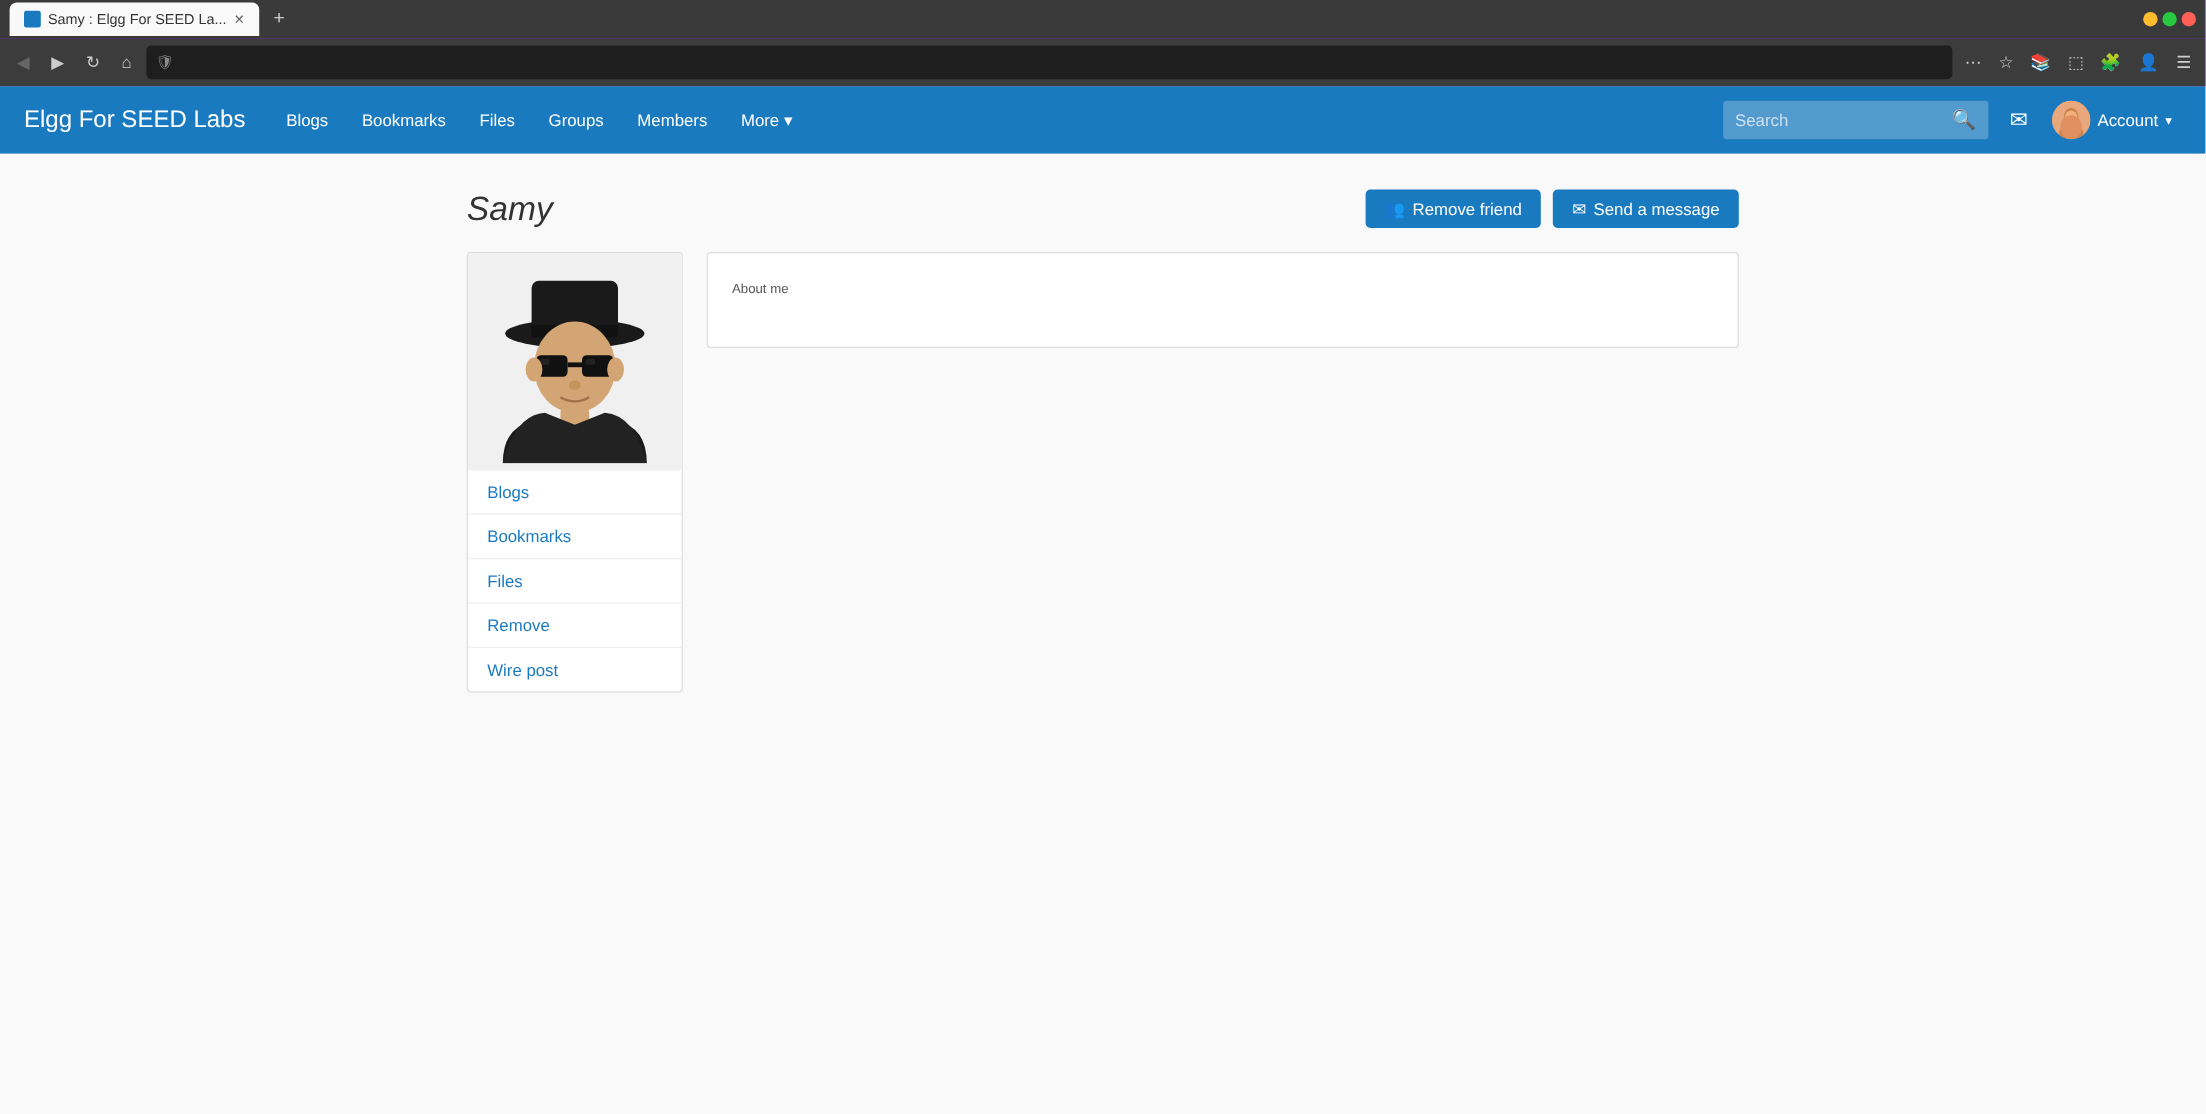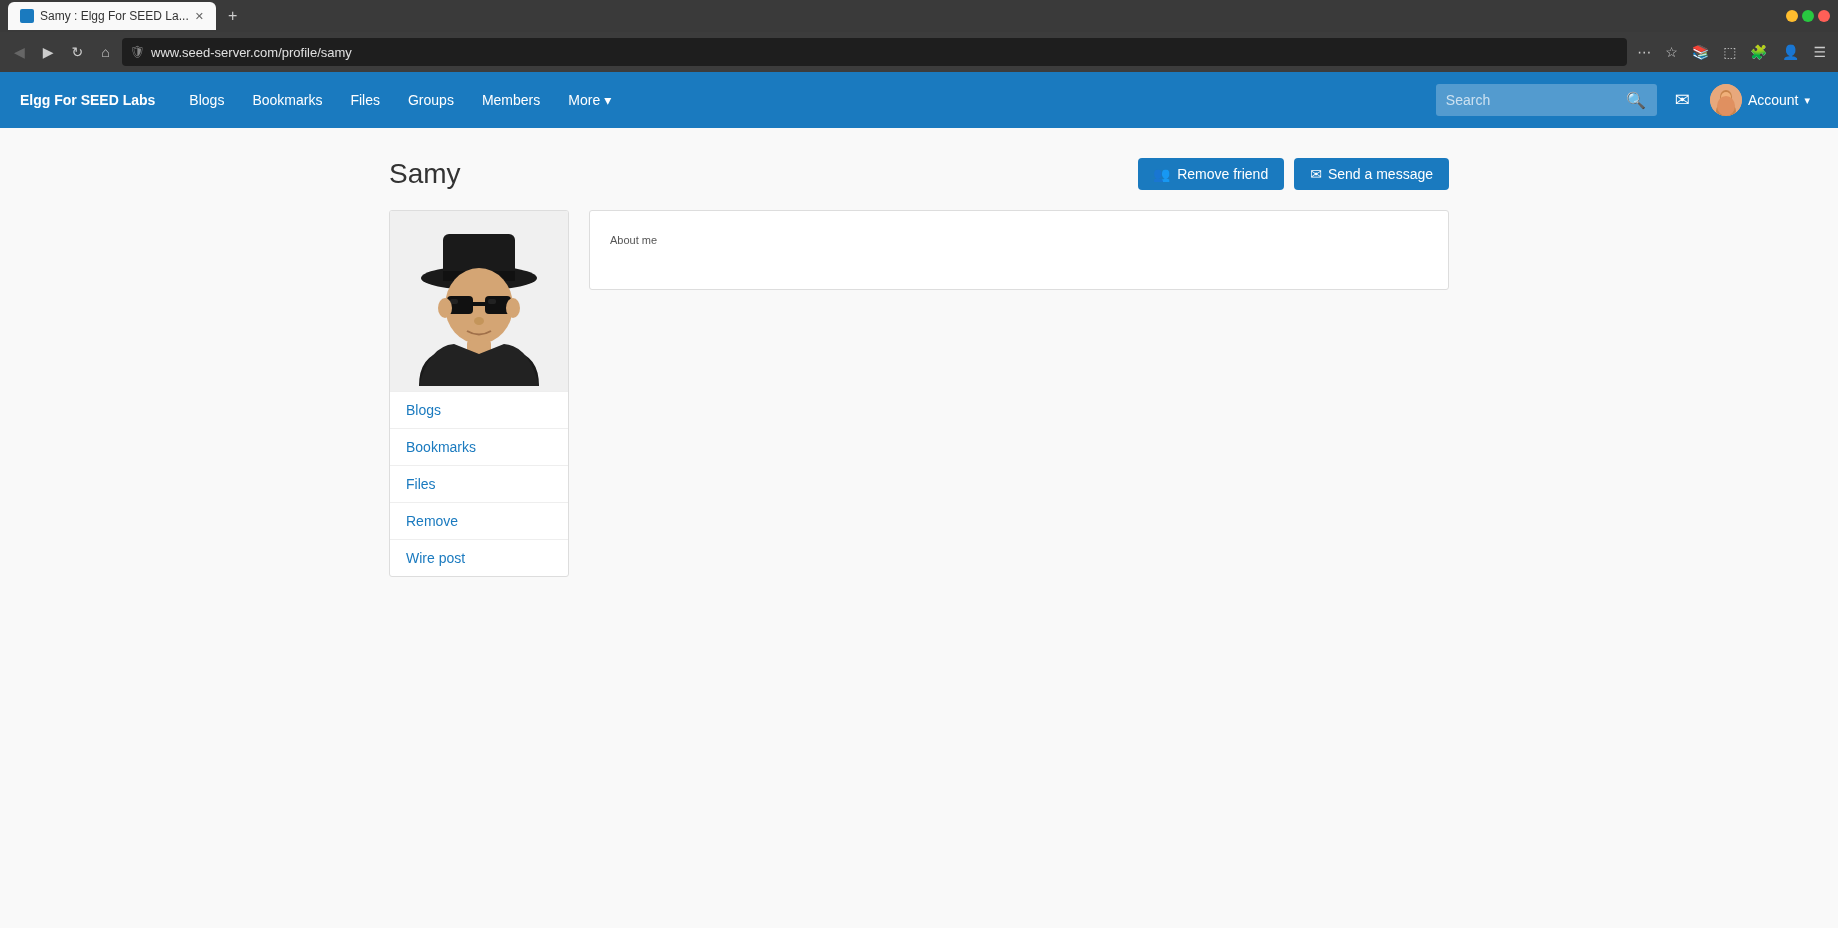--- a/index.html
+++ b/index.html
@@ -124,22 +124,22 @@
     .app-navbar {
       background: #1a7abf;
       height: 56px;
       display: flex;
       align-items: center;
       padding: 0 20px;
       gap: 0;
     }
     .app-brand {
       color: white;
-      font-size: 14px;
-      font-weight: bold;
+      font-size: 20px;
+      font-weight: normal;
       margin-right: 20px;
       white-space: nowrap;
     }
     .nav-links {
       display: flex;
       align-items: center;
       flex: 1;
       gap: 0;
     }
     .nav-link {
@@ -229,20 +229,21 @@
     .profile-header {
       display: flex;
       align-items: flex-start;
       justify-content: space-between;
       margin-bottom: 20px;
     }
     .profile-name {
       font-size: 28px;
       font-weight: normal;
       color: #333;
+      font-style: italic;
     }
     .profile-actions {
       display: flex;
       gap: 10px;
     }
     .btn-primary {
       background: #1a7abf;
       color: white;
       border: none;
       padding: 8px 16px;
@@ -328,21 +329,20 @@
     </div>
   </div>
 
   <div class="browser-toolbar">
     <button class="nav-btn disabled">◀</button>
     <button class="nav-btn">▶</button>
     <button class="nav-btn">↻</button>
     <button class="nav-btn">⌂</button>
     <div class="address-bar-wrapper">
       <span class="shield-icon-small">🛡</span>
-      <input class="address-bar" type="text" value="www.seed-server.com/profile/samy" style="">
     </div>
     <div class="toolbar-right">
       <span class="toolbar-icon">⋯</span>
       <span class="toolbar-icon">☆</span>
       <span class="toolbar-icon">📚</span>
       <span class="toolbar-icon">⬚</span>
       <span class="toolbar-icon">🧩</span>
       <span class="toolbar-icon">👤</span>
       <span class="toolbar-icon">☰</span>
     </div>

